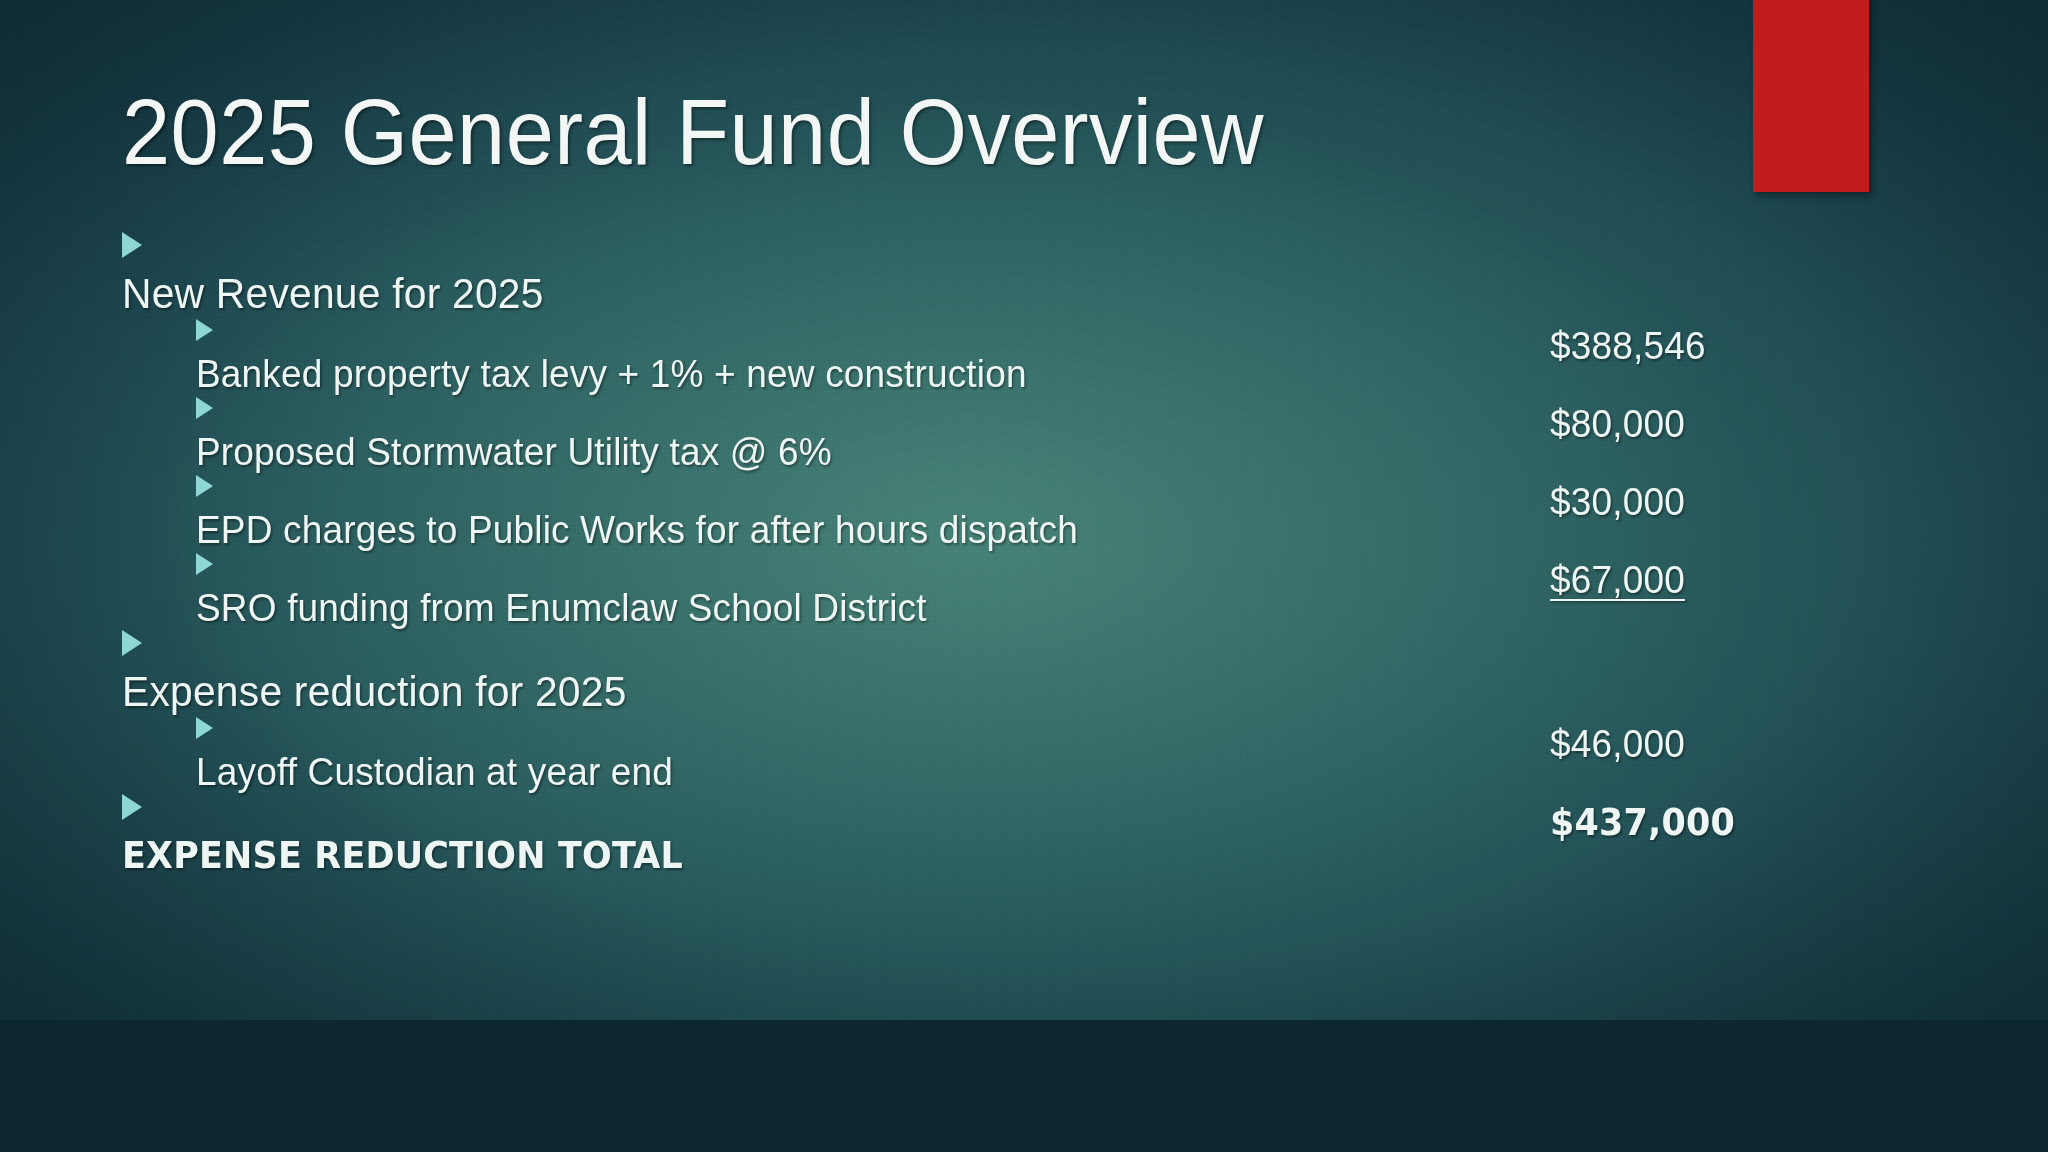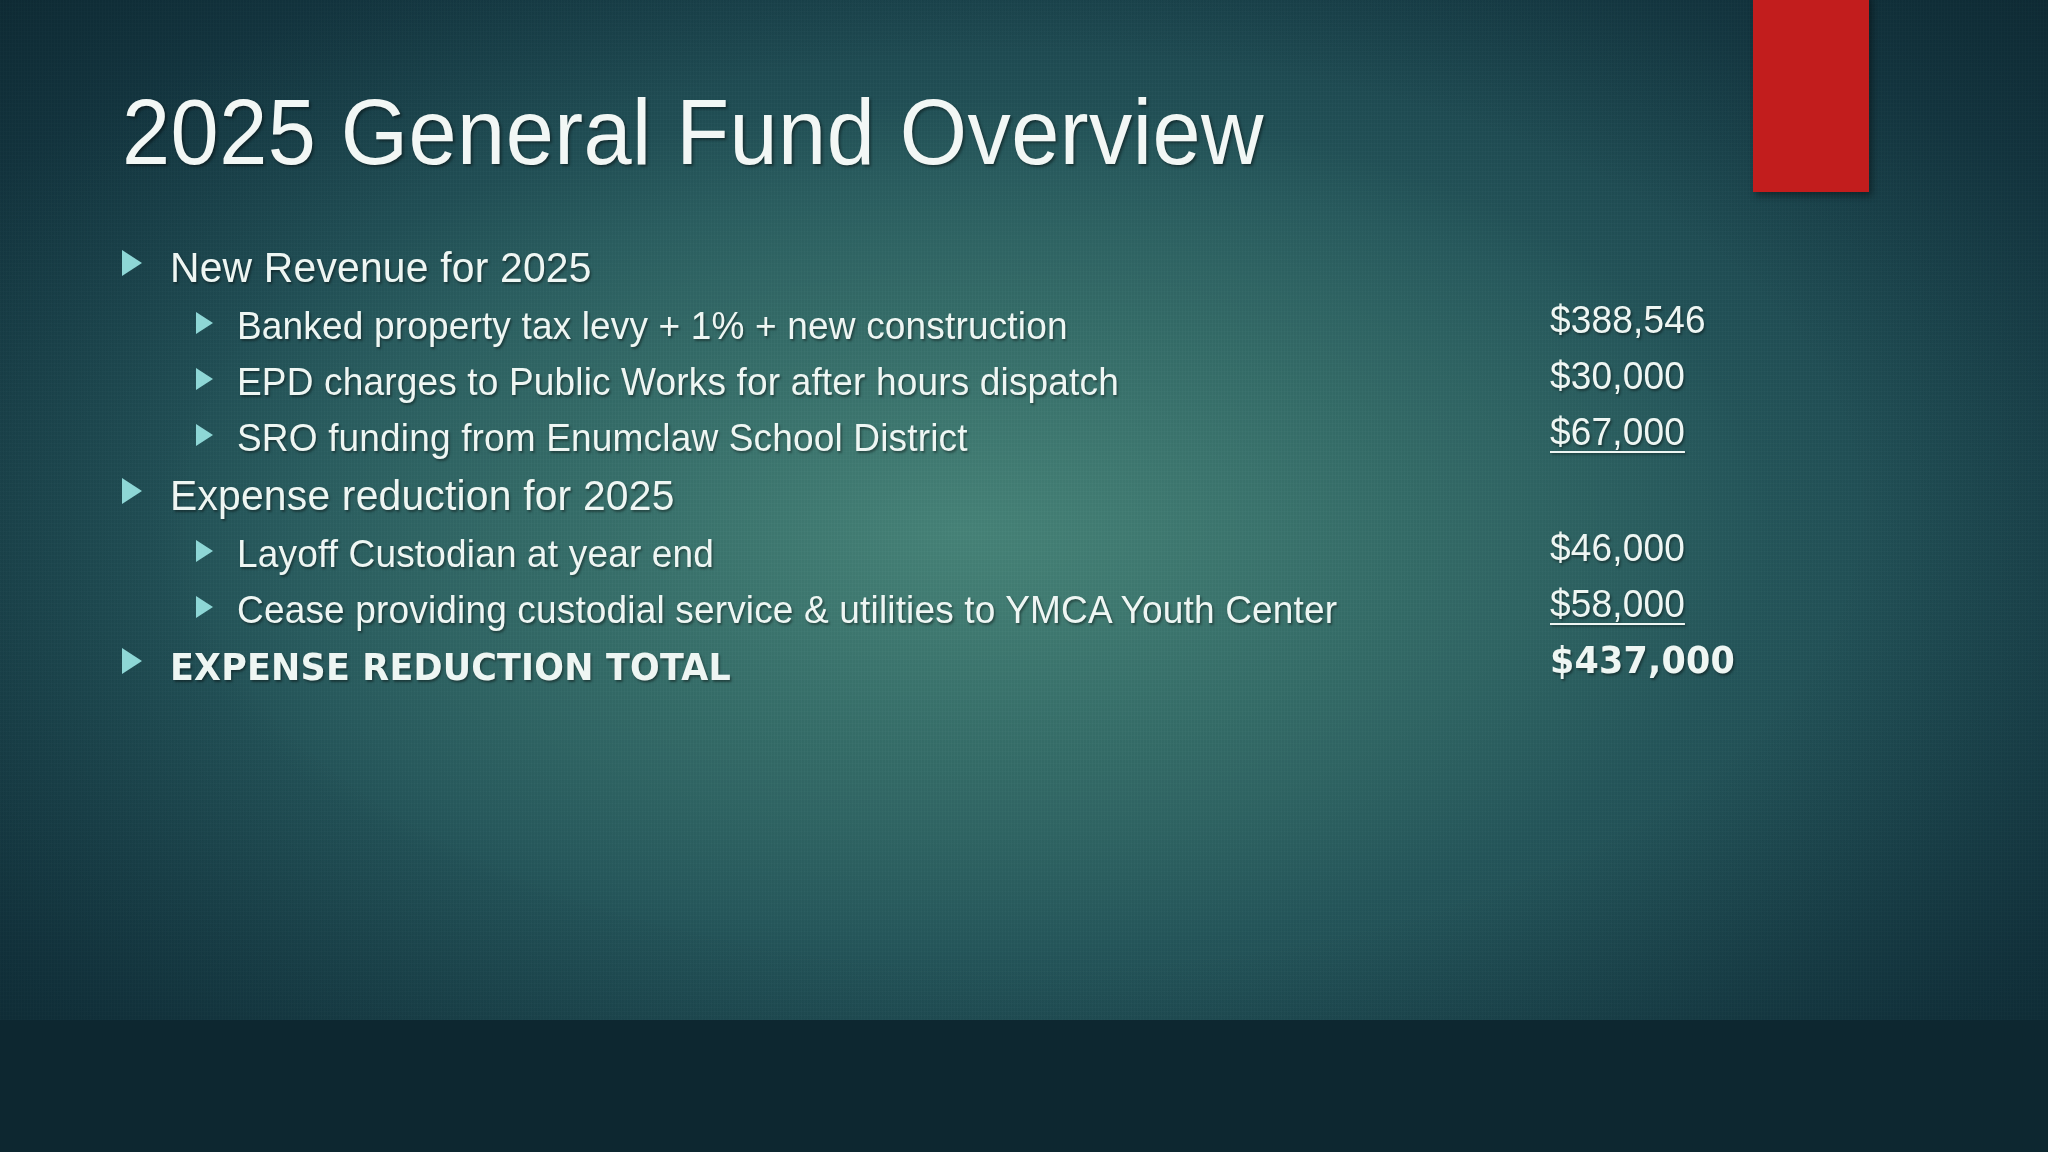--- a/index.html
+++ b/index.html
@@ -80,20 +80,21 @@
     left: 122px;
     top: 238px;
     width: 1680px;
   }
 
   .row {
     display: flex;
     align-items: baseline;
     color: #eef6f3;
     text-shadow: 1.5px 1.5px 2.5px rgba(0,0,0,0.40);
+    flex-direction: column;
   }
 
   .bullet {
     flex: 0 0 auto;
     display: inline-block;
     width: 0;
     height: 0;
     position: relative;
     border-style: solid;
     border-color: transparent transparent transparent #8ed7d6;
@@ -191,20 +192,25 @@
         <span class="bullet"></span>
         <span class="label">New Revenue for 2025</span>
       </div>
 
       <div class="row lvl2">
         <span class="bullet"></span>
         <span class="label">Banked property tax levy + 1% + new construction</span>
         <span class="amount">$388,546</span>
       </div>
 
+      <div class="row lvl2">
+        <span class="bullet"></span>
+        <span class="label">Proposed Stormwater Utility tax @ 6%</span>
+        <span class="amount">$80,000</span>
+      </div>
 
       <div class="row lvl2">
         <span class="bullet"></span>
         <span class="label">EPD charges to Public Works for after hours dispatch</span>
         <span class="amount">$30,000</span>
       </div>
 
       <div class="row lvl2">
         <span class="bullet"></span>
         <span class="label">SRO funding from Enumclaw School District</span>
@@ -219,25 +225,20 @@
 
 
 
       <div class="row lvl2">
         <span class="bullet"></span>
         <span class="label">Layoff Custodian at year end</span>
         <span class="amount">$46,000</span>
       </div>
 
 
-      <div class="row lvl2">
-        <span class="bullet"></span>
-        <span class="label">Cease providing custodial service &amp; utilities to YMCA Youth Center</span>
-        <span class="amount underline">$58,000</span>
-      </div>
 
       <div class="row lvl1 total">
         <span class="bullet"></span>
         <span class="label">EXPENSE REDUCTION TOTAL</span>
         <span class="amount">$437,000</span>
       </div>
 
     </div>
   </div>
 </div>

